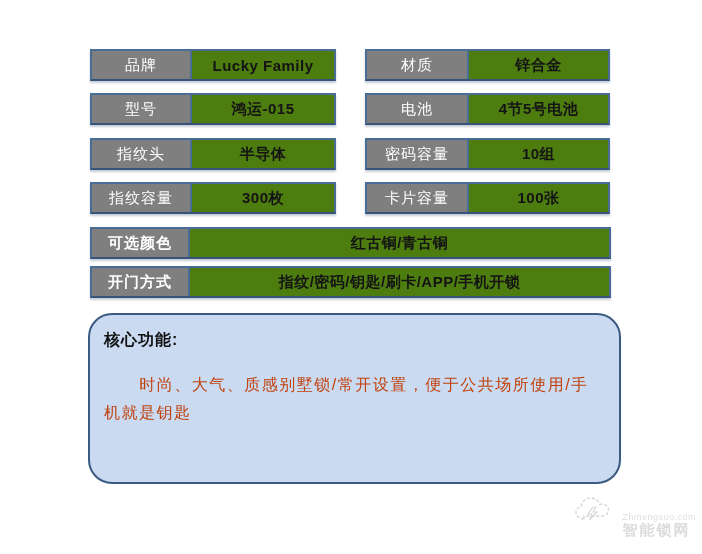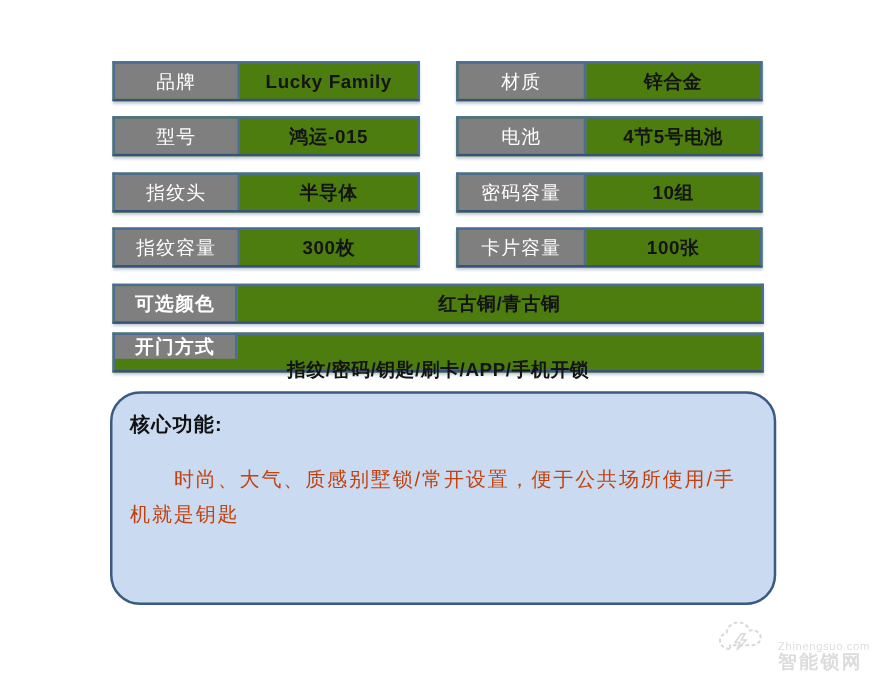--- a/index.html
+++ b/index.html
@@ -48,21 +48,21 @@
   .pos-l1{left:90px;top:93px;width:246px;}
   .pos-l2{left:90px;top:138px;width:246px;}
   .pos-l3{left:90px;top:182px;width:246px;}
   
   .pos-r0{left:365px;top:49px;width:245px;}
   .pos-r1{left:365px;top:93px;width:245px;}
   .pos-r2{left:365px;top:138px;width:245px;}
   .pos-r3{left:365px;top:182px;width:245px;justify-content:flex-end;}
   
   .pos-f0{left:90px;top:227px;width:521px;}
-  .pos-f1{left:90px;top:266px;width:521px;flex-direction:column;}
+  .pos-f1{left:90px;top:266px;width:521px;}
 
   
   .core-box{
     position:absolute;
     left:88px;top:313px;
     width:533px;height:171px;
     box-sizing:border-box;
     background:#c9daf1;
     border:2.5px solid #3b5a82;
     border-radius:24px;

